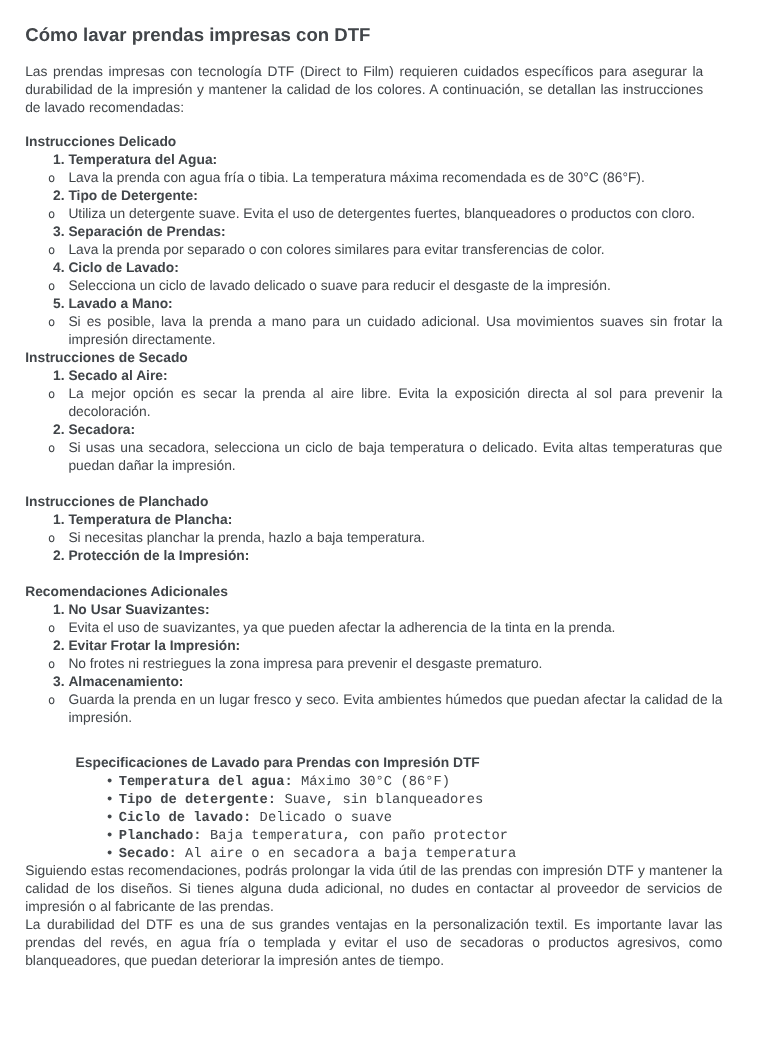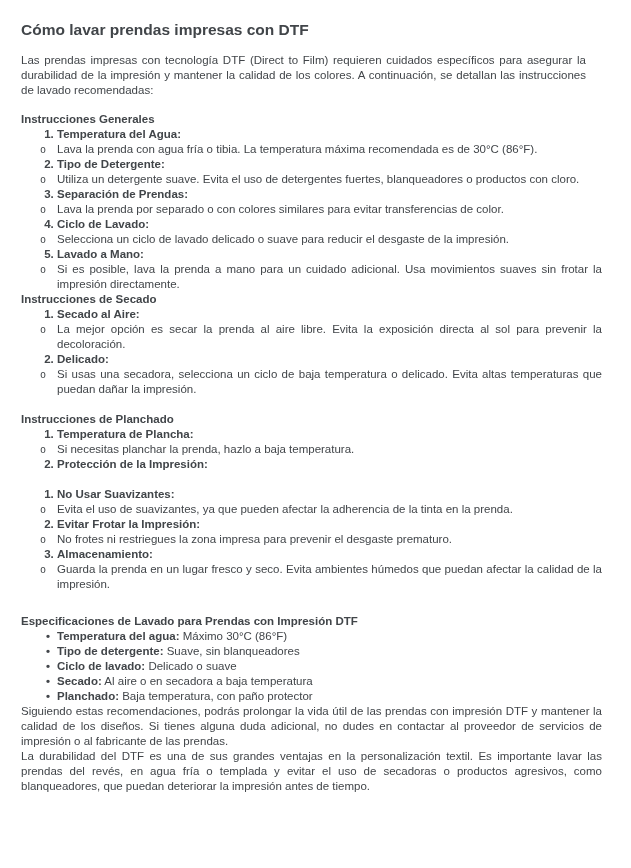--- a/index.html
+++ b/index.html
@@ -50,25 +50,26 @@
     text-align: justify;
   }
   .item-detail::before {
     content: "o";
     position: absolute;
     left: -17px;
     top: 0;
     font-family: "DejaVu Sans Mono", monospace;
     font-size: 10px;
   }
-  .specs { margin-top: 22px; }
+  .specs { margin-top: 22px; margin-left: 42px; }
   ul.spec-list {
     margin: 0;
     padding: 0;
     list-style: none;
+    font-family: Liberation Mono, monospace;
   }
   ul.spec-list li {
     position: relative;
     padding-left: 36px;
   }
   ul.spec-list li::before {
     content: "\2022";
     position: absolute;
     left: 25px;
     top: 0;
@@ -81,21 +82,21 @@
   }
 </style>
 </head>
 <body>
 
 <div class="page">
   <h1 class="doc-title">Cómo lavar prendas impresas con DTF</h1>
   <p class="intro">Las prendas impresas con tecnología DTF (Direct to Film) requieren cuidados específicos para asegurar la durabilidad de la impresión y mantener la calidad de los colores. A continuación, se detallan las instrucciones de lavado recomendadas:</p>
   <div id="sections">
       <div class="section">
-        <div class="heading">Instrucciones Generales</div>
+        <div class="heading">Instrucciones Delicado</div>
         <ol class="items">
           <li>
             <div class="item-label">Temperatura del Agua:</div>
             <div class="item-detail">Lava la prenda con agua fría o tibia. La temperatura máxima recomendada es de 30°C (86°F).</div>
           </li>
           <li>
             <div class="item-label">Tipo de Detergente:</div>
             <div class="item-detail">Utiliza un detergente suave. Evita el uso de detergentes fuertes, blanqueadores o productos con cloro.</div>
           </li>
           <li>
@@ -113,38 +114,39 @@
         </ol>
       </div>
       <div class="section">
         <div class="heading">Instrucciones de Secado</div>
         <ol class="items">
           <li>
             <div class="item-label">Secado al Aire:</div>
             <div class="item-detail">La mejor opción es secar la prenda al aire libre. Evita la exposición directa al sol para prevenir la decoloración.</div>
           </li>
           <li>
-            <div class="item-label">Delicado:</div>
+            <div class="item-label">Secadora:</div>
             <div class="item-detail">Si usas una secadora, selecciona un ciclo de baja temperatura o delicado. Evita altas temperaturas que puedan dañar la impresión.</div>
           </li>
         </ol>
       </div>
       <div class="section gap">
         <div class="heading">Instrucciones de Planchado</div>
         <ol class="items">
           <li>
             <div class="item-label">Temperatura de Plancha:</div>
             <div class="item-detail">Si necesitas planchar la prenda, hazlo a baja temperatura.</div>
           </li>
           <li>
             <div class="item-label">Protección de la Impresión:</div>
           </li>
         </ol>
       </div>
       <div class="section gap">
+        <div class="heading">Recomendaciones Adicionales</div>
         <ol class="items">
           <li>
             <div class="item-label">No Usar Suavizantes:</div>
             <div class="item-detail">Evita el uso de suavizantes, ya que pueden afectar la adherencia de la tinta en la prenda.</div>
           </li>
           <li>
             <div class="item-label">Evitar Frotar la Impresión:</div>
             <div class="item-detail">No frotes ni restriegues la zona impresa para prevenir el desgaste prematuro.</div>
           </li>
           <li>
@@ -153,21 +155,21 @@
           </li>
         </ol>
       </div>
     </div>
   <div class="section specs">
     <div class="heading">Especificaciones de Lavado para Prendas con Impresión DTF</div>
     <ul class="spec-list" id="spec-list">
         <li><span class="spec-label">Temperatura del agua:</span> <span class="spec-value">Máximo 30°C (86°F)</span></li>
         <li><span class="spec-label">Tipo de detergente:</span> <span class="spec-value">Suave, sin blanqueadores</span></li>
         <li><span class="spec-label">Ciclo de lavado:</span> <span class="spec-value">Delicado o suave</span></li>
+        <li><span class="spec-label">Planchado:</span> <span class="spec-value">Baja temperatura, con paño protector</span></li>
         <li><span class="spec-label">Secado:</span> <span class="spec-value">Al aire o en secadora a baja temperatura</span></li>
-        <li><span class="spec-label">Planchado:</span> <span class="spec-value">Baja temperatura, con paño protector</span></li>
       </ul>
   </div>
   <div class="closing" id="closing">
       <p>Siguiendo estas recomendaciones, podrás prolongar la vida útil de las prendas con impresión DTF y mantener la calidad de los diseños. Si tienes alguna duda adicional, no dudes en contactar al proveedor de servicios de impresión o al fabricante de las prendas.</p>
       <p>La durabilidad del DTF es una de sus grandes ventajas en la personalización textil. Es importante lavar las prendas del revés, en agua fría o templada y evitar el uso de secadoras o productos agresivos, como blanqueadores, que puedan deteriorar la impresión antes de tiempo.</p>
     </div>
 </div>
 
 </body></html>

